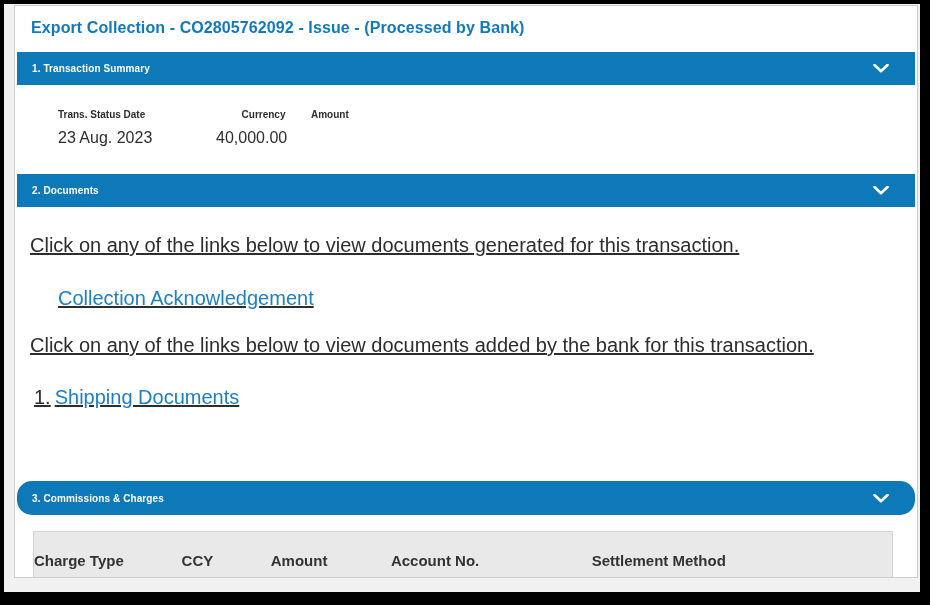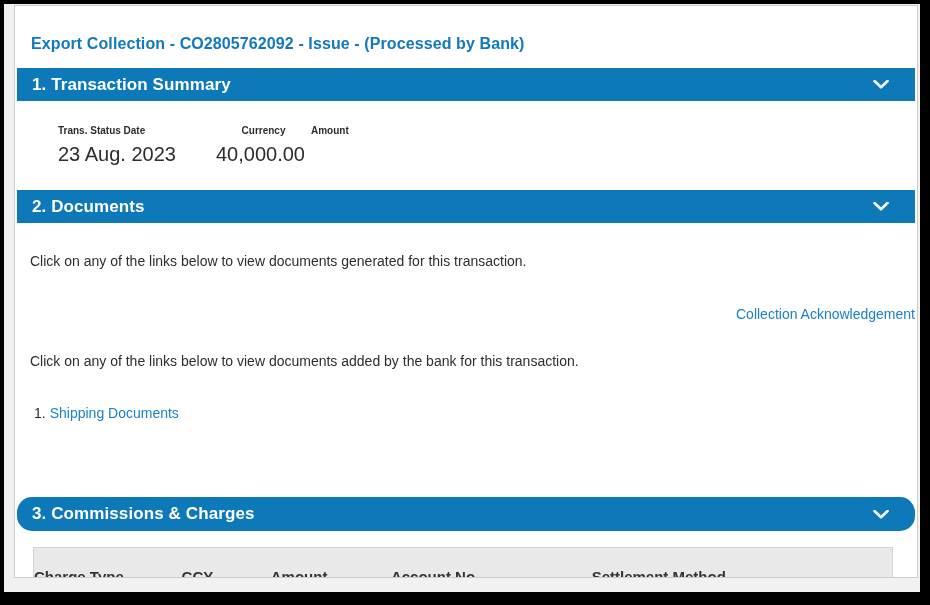--- a/index.html
+++ b/index.html
@@ -20,53 +20,53 @@
     width:930px;height:605px;
     border-style:solid;border-color:var(--frame-black);
     border-width:4px 10px 13px 4px;
     background:var(--page-bg);
   }
   .panel{
     margin:1px 2px 4px 10px;
     height:573px;
     background:#ffffff;
     border:1px solid var(--panel-border);
-    padding:16px 2px;
+    padding:0 2px;
     overflow:hidden;
   }
   .page-title{
     margin:10px 14px 0 14px;
     height:24px;line-height:24px;
     font-size:16px;font-weight:bold;
     color:var(--title-blue);
     letter-spacing:.1px;
     white-space:nowrap;
   }
   .section-bar{
     height:33px;
     background:var(--bar-blue);
     color:#ffffff;
     display:flex;align-items:center;justify-content:space-between;
     padding:0 26px 0 15px;
     cursor:pointer;
   }
-  .bar-label{font-size:17px;font-weight:bold;letter-spacing:.1px;}
+  .bar-label{font-size:10px;font-weight:bold;letter-spacing:.1px;}
   .chevron{display:flex;align-items:center;}
   .bar-1{margin-top:12px;}
   .summary-content{height:89px;}
-  .sum-row{display:flex;padding-left:41px;font-size:20px;color:var(--text-dark);}
+  .sum-row{display:flex;padding-left:41px;font-size:16px;color:var(--text-dark);}
   .sum-head{padding-top:19px;font-weight:bold;font-size:10px;line-height:22px;}
   .sum-vals{line-height:24px;}
   .sum-c1{width:158px;}
   .sum-c2{width:95px;text-align:center;}
-  .docs-content{height:245px;font-size:14px;color:var(--text-dark);}
+  .docs-content{height:245px;font-size:20px;color:var(--text-dark);text-decoration:underline;}
   .doc-text{margin-left:13px;height:18px;line-height:18px;}
   .doc-text.first{margin-top:29px;}
   .doc-text.second{margin-top:29px;}
-  .doc-link-row{margin-top:35px;margin-left:41px;height:18px;line-height:18px;text-align:right;}
+  .doc-link-row{margin-top:35px;margin-left:41px;height:18px;line-height:18px;}
   .bank-link-row{margin-top:34px;margin-left:17px;height:18px;line-height:18px;}
   .doc-link{color:var(--link-blue);text-decoration:none;cursor:pointer;}
   .bank-index{color:var(--text-dark);margin-right:4px;}
   .bar-3{height:34px;border-radius:15px;}
   .charges-table{
     margin:16px 22px 0 16px;
     height:58px;
     background:var(--table-bg);
     border:1px solid var(--table-border);
     display:flex;align-items:center;

